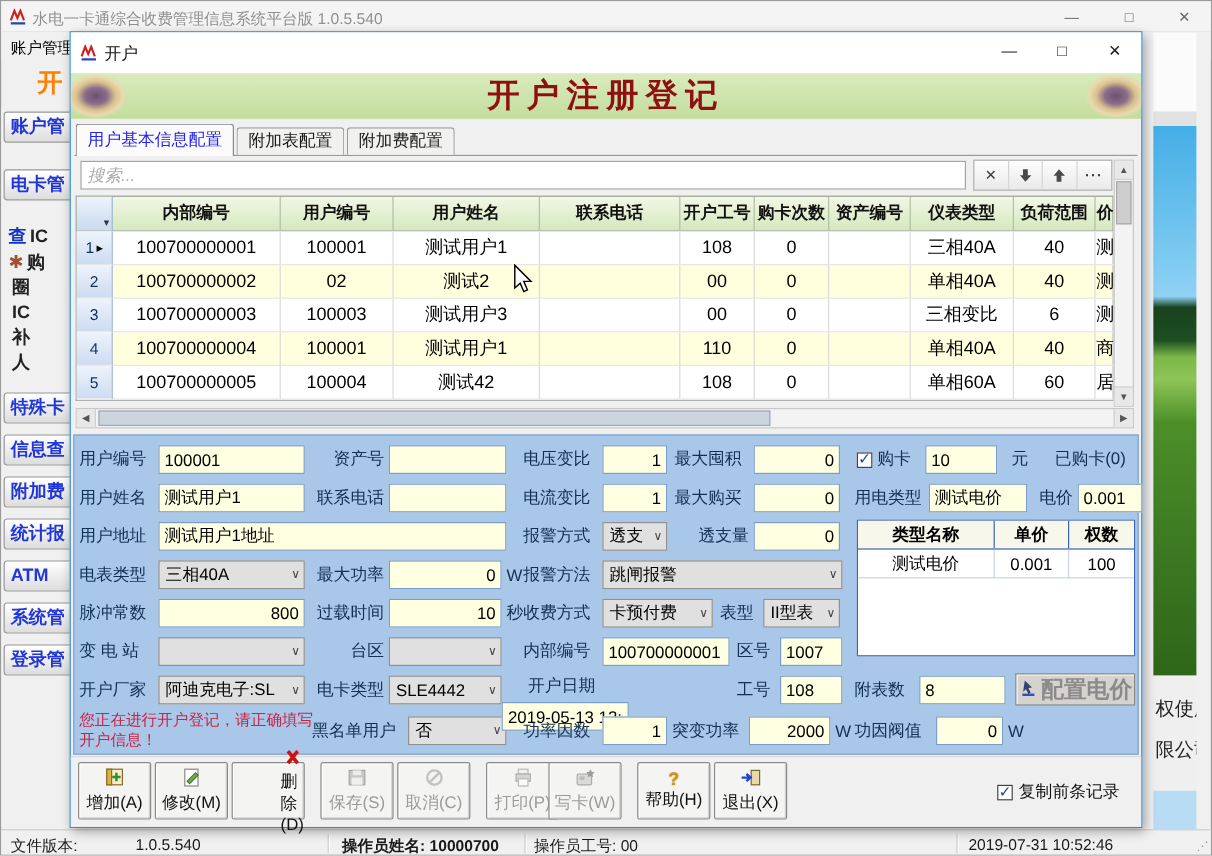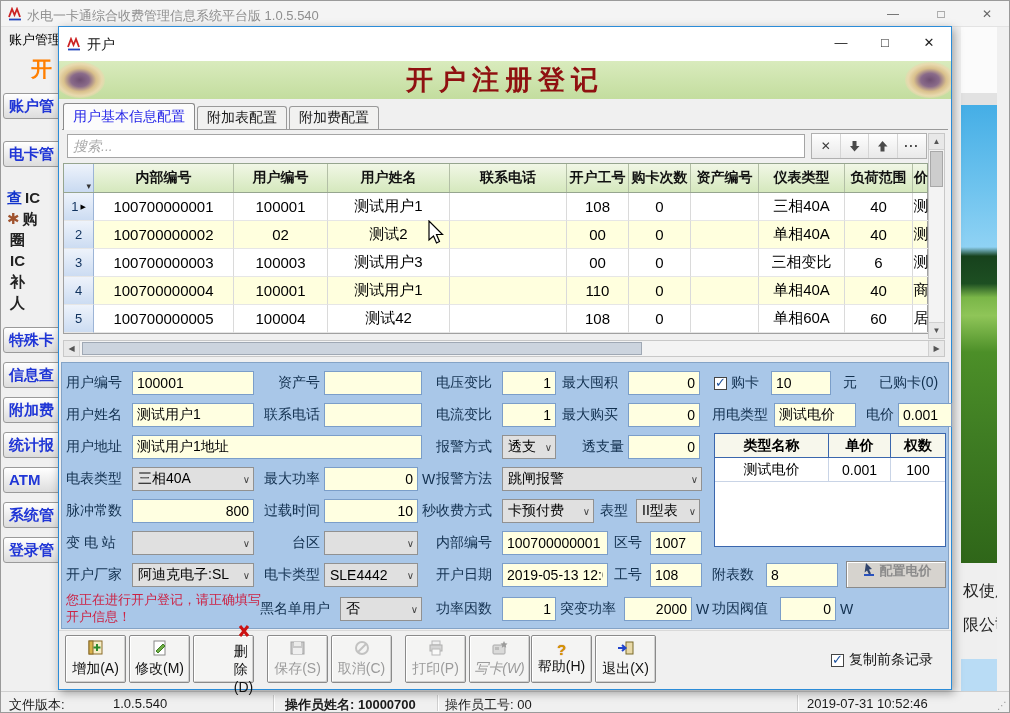--- a/index.html
+++ b/index.html
@@ -111,21 +111,21 @@
 
   
   .ptable{position:absolute;left:652px;top:70px;width:232px;height:114px;background:#fff;border:1px solid #3a66ad;}
   .pt-h{display:flex;height:24px;background:#f7f7ec;border-bottom:1px solid #3a66ad;}
   .pt-h>div{display:flex;align-items:center;justify-content:center;font-size:14px;font-weight:bold;border-right:1px solid #3a66ad;}
   .pt-r{display:flex;height:24px;}
   .pt-r>div{display:flex;align-items:center;justify-content:center;font-size:14px;border-right:1px solid #c9d4e6;border-bottom:1px solid #c9d4e6;}
   .pc1{width:114px;}.pc2{width:62px;}.pc3{width:54px;border-right:none!important;}
 
   .cfg-btn{position:absolute;left:784px;top:198px;width:100px;height:27px;background:#d6d3ce;border:1px solid #8a8a8a;
-    box-shadow:inset 1px 1px 0 #fff;display:flex;align-items:flex-start;justify-content:center;gap:4px;font-size:13px;font-weight:bold;color:#8b8b8b;}
+    box-shadow:inset 1px 1px 0 #fff;display:flex;align-items:center;justify-content:center;gap:4px;font-size:19px;font-weight:bold;color:#8b8b8b;}
 
   
   .d-actions{position:absolute;left:0;top:603px;width:892px;height:59px;background:#f0f0f0;border-top:1px solid #d9d9d9;}
   .btn{position:absolute;top:4px;width:61px;height:48px;background:#f4f4f3;border:1px solid #8a8a8a;border-radius:2px;
     box-shadow:inset 1px 1px 0 #fff,inset -1px -1px 0 #cfcfcf;display:flex;flex-direction:column;align-items:center;justify-content:center;gap:1px;font-size:14px;color:#111;}
   .btn.dis{color:#9b9b9b;}
   .btn.dis svg{filter:grayscale(1);opacity:.55;}
   .hico{font-weight:bold;color:#d49a00;font-size:15px;text-shadow:0 0 1px #b03030;line-height:15px;}
   .copychk{position:absolute;left:772px;top:20px;display:flex;align-items:center;gap:5px;font-size:14px;color:#111;}
 
@@ -465,21 +465,21 @@
           </div>
       </div>
       <div class="ff" style="left:374px;top:168px;">
         <span class="flb" style="width:62px;">内部编号</span>
         <input class="fin" style="width: 106px;" value="100700000001">
       </div>
       <div class="ff" style="left:552px;top:168px;">
         <span class="flb" style="width:32px;">区号</span>
         <input class="fin" style="width: 52px;" value="1007">
       </div>
-      <div class="ff" style="left:374px;top:200px;">
+      <div class="ff" style="left:356px;top:200px;flex-direction:column;">
         <span class="flb" style="width:62px;">开户日期</span>
         <input class="fin" style="width: 106px;" value="2019-05-13 12:0">
       </div>
       <div class="ff" style="left:552px;top:200px;">
         <span class="flb" style="width:32px;">工号</span>
         <input class="fin" style="width: 52px;" value="108">
       </div>
       <div class="ff" style="left:374px;top:234px;">
         <span class="flb" style="width:62px;">功率因数</span>
         <input class="fin ra" style="width: 54px;" value="1">
@@ -575,21 +575,21 @@
         <span>取消(C)</span>
       </div>
       <div class="btn dis" style="left:346px;">
         <span><svg width="18" height="16">
               <rect x="5" y="1" width="8" height="4" fill="#eee" stroke="#888"></rect>
               <rect x="3" y="5" width="12" height="6" fill="#b8bec8" stroke="#707886"></rect>
               <rect x="5" y="9" width="8" height="6" fill="#fff" stroke="#888"></rect>
             </svg></span>
         <span>打印(P)</span>
       </div>
-      <div class="btn dis" style="left:410px;font-style:italic;">
+      <div class="btn dis" style="left:398px;">
         <span><svg width="18" height="16">
               <rect x="2" y="5" width="12" height="9" rx="1" fill="#d8c49a" stroke="#8a6d2a"></rect>
               <rect x="4" y="7" width="4" height="3" fill="#b08d3e"></rect>
               <path d="M13 1 l1.1 2.2 2.4.4 -1.7 1.7 .4 2.4 -2.2-1.1 -2.2 1.1 .4-2.4 -1.7-1.7 2.4-.4 z" fill="#e03030"></path>
             </svg></span>
         <span>写卡(W)</span>
       </div>
       <div class="btn" style="left:472px;">
         <span class="hico">?</span>
         <span>帮助(H)</span>

